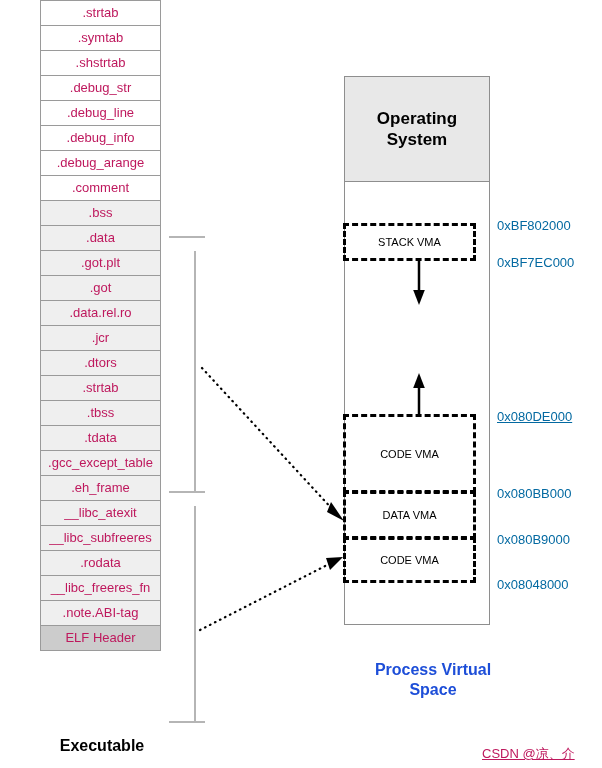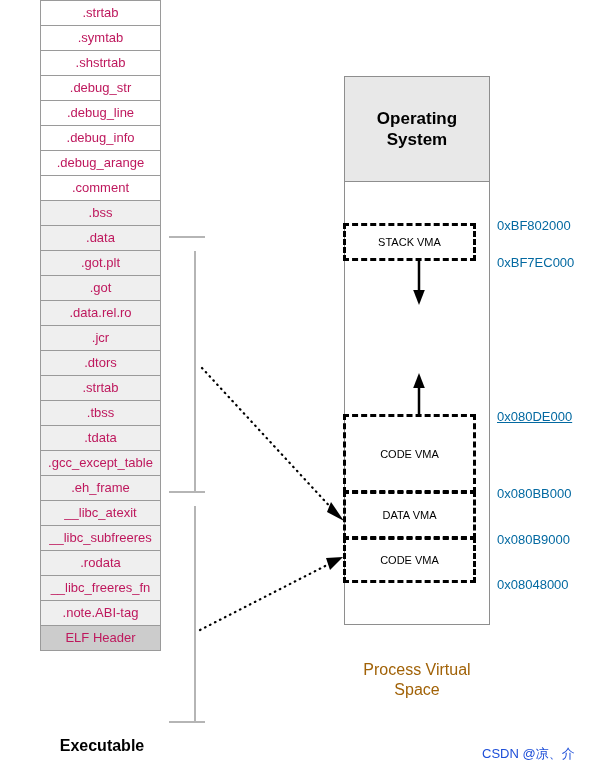--- a/index.html
+++ b/index.html
@@ -128,36 +128,37 @@
     left: 42px;
     top: 737px;
     width: 120px;
     text-align: center;
     font-size: 16px;
     font-weight: bold;
     color: #000000;
   }
   #caption-pvs {
     position: absolute;
-    left: 337px;
+    left: 353px;
     top: 660px;
     width: 160px;
     text-align: center;
     font-size: 16px;
-    font-weight: normal;
-    color: #a16207;
+    font-weight: bold;
+    color: #1d4ed8;
     line-height: 1.25;
   }
   #watermark {
     position: absolute;
     left: 482px;
     top: 745px;
     font-size: 13px;
-    color: #1d4ed8;
+    color: #be185d;
     white-space: nowrap;
+    text-decoration: underline;
   }
 
   
   #connectors {
     position: absolute;
     left: 0;
     top: 0;
     width: 602px;
     height: 768px;
     pointer-events: none;

